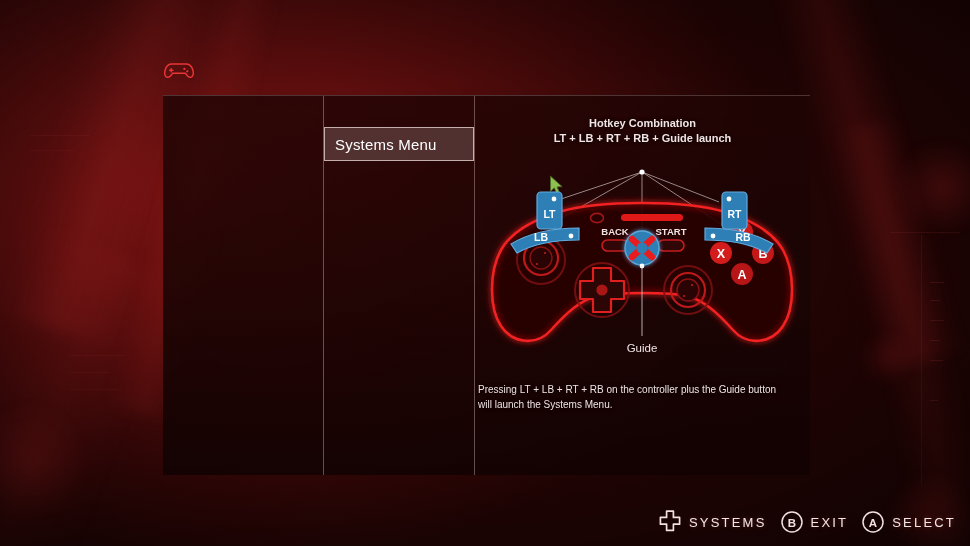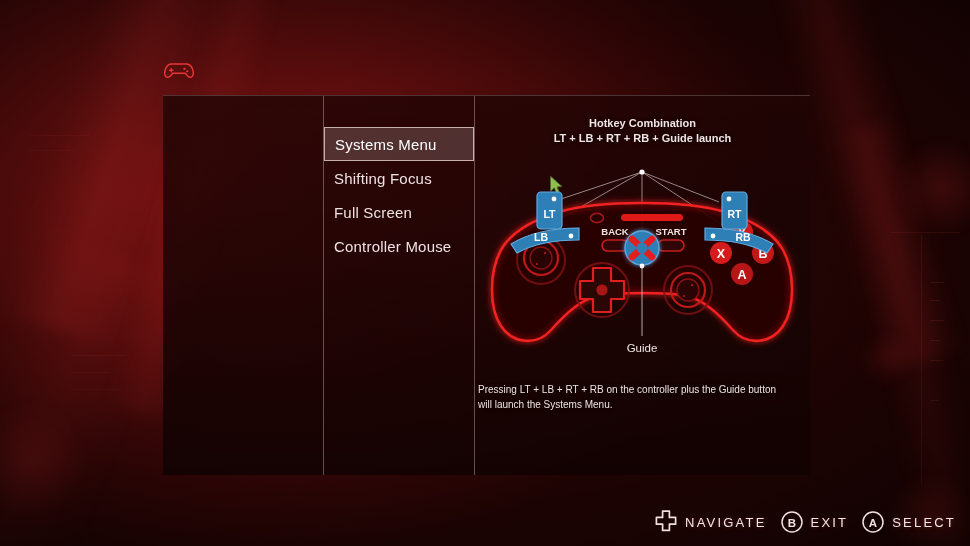--- a/index.html
+++ b/index.html
@@ -178,31 +178,20 @@
 
   <div class="col" id="colB">
     <div id="rowB1">
       <div class="menu-item sel">
         <span>Systems Menu</span>
       </div>
       <svg id="cursor" viewBox="0 0 15 20">
         <path d="M1.5 1.2 L1.5 16.2 L5.3 12.8 L7.6 18.3 L10.2 17.1 L8 11.9 L13 11.6 Z" fill="#8fbf52" stroke="#4d6b24" stroke-width="1"></path>
       </svg>
     </div>
-    <div class="stack-b">
-      <div class="menu-item">
-        <span>Shifting Focus</span>
-      </div>
-      <div class="menu-item">
-        <span>Full Screen</span>
-      </div>
-      <div class="menu-item">
-        <span>Controller Mouse</span>
-      </div>
-    </div>
   </div>
 
   <div class="col" id="colC">
     <div id="content">
       <div class="combo-title">
         <div class="l1">Hotkey Combination</div>
         <div class="l2">LT + LB + RT + RB + Guide launch</div>
       </div>
 
       <div id="padwrap">
@@ -332,21 +321,21 @@
     </div>
   </div>
 </div>
 
 <div id="navbar">
 
   <div class="nav-group">
     <svg class="nav-ico" width="24" height="24" viewBox="0 0 24 24">
       <path d="M8.6 1.2h6.8v6.2h6.2v6.8h-6.2v6.2H8.6v-6.2H2.4V7.4h6.2z" fill="none" stroke="#f0e0e0" stroke-width="1.7" stroke-linejoin="round"></path>
     </svg>
-    <span class="nav-label">NAVIGATE</span>
+    <span class="nav-label">SYSTEMS</span>
   </div>
 
   <div class="nav-group">
     <svg class="nav-ico" width="24" height="24" viewBox="0 0 24 24">
       <circle cx="12" cy="12" r="10" fill="none" stroke="#f0e0e0" stroke-width="1.5"></circle>
       <text x="12" y="16.6" font-family="Liberation Sans, sans-serif" font-size="11.5" font-weight="bold" fill="#f0e0e0" text-anchor="middle">B</text>
     </svg>
     <span class="nav-label">EXIT</span>
   </div>
 

